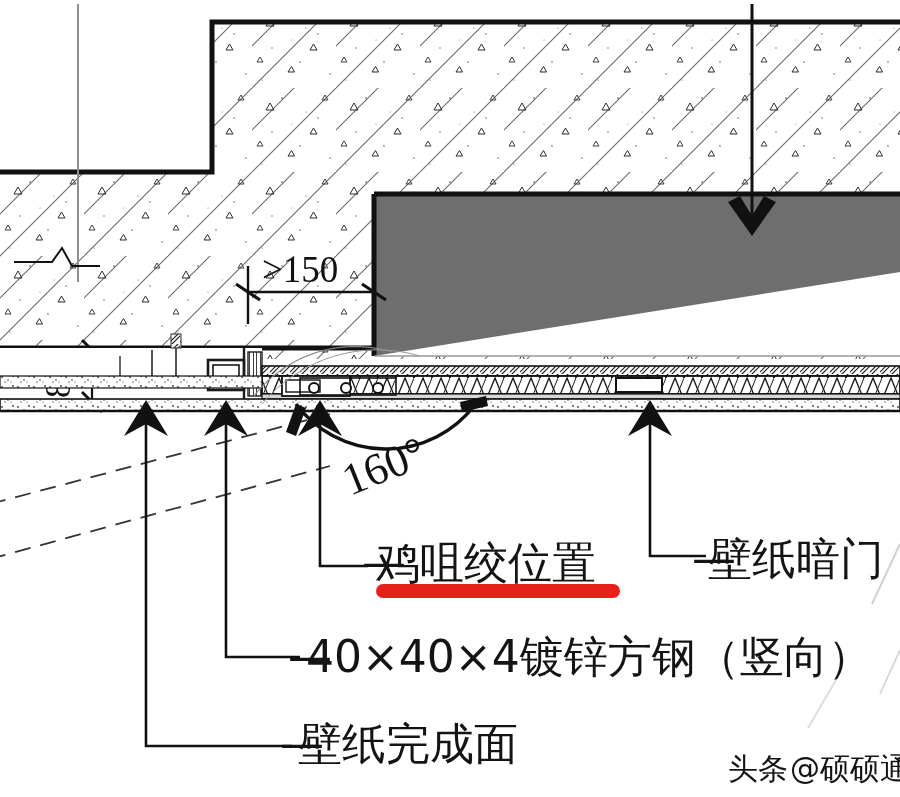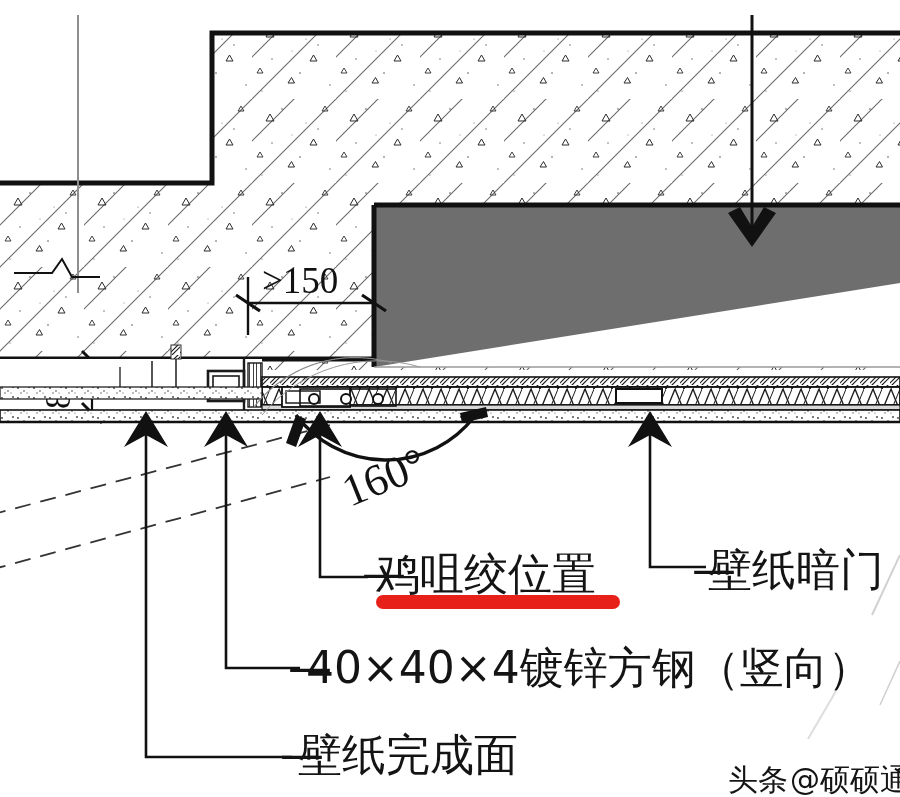--- a/index.html
+++ b/index.html
@@ -1,21 +1,21 @@
 <!DOCTYPE html>
 <html><head>
 <meta charset="utf-8">
 <style>
   html,body{margin:0;padding:0;background:#ffffff;}
   body{
     width:900px;height:797px;overflow:hidden;
     font-family:"Liberation Sans","DejaVu Sans",sans-serif;
     position:relative;
   }
-  #stage{position:absolute;left:0;top:15px;width:900px;height:613px;}
+  #stage{position:absolute;left:0;top:4px;width:900px;height:613px;}
   #stage svg{display:block;}
   .lbl{
     font-family:"Liberation Serif","DejaVu Serif",serif;
     fill:#111111;
   }
   .cjk{
     font-family:"DejaVu Sans","Liberation Sans",sans-serif;
     fill:#141414;
   }
 </style>

